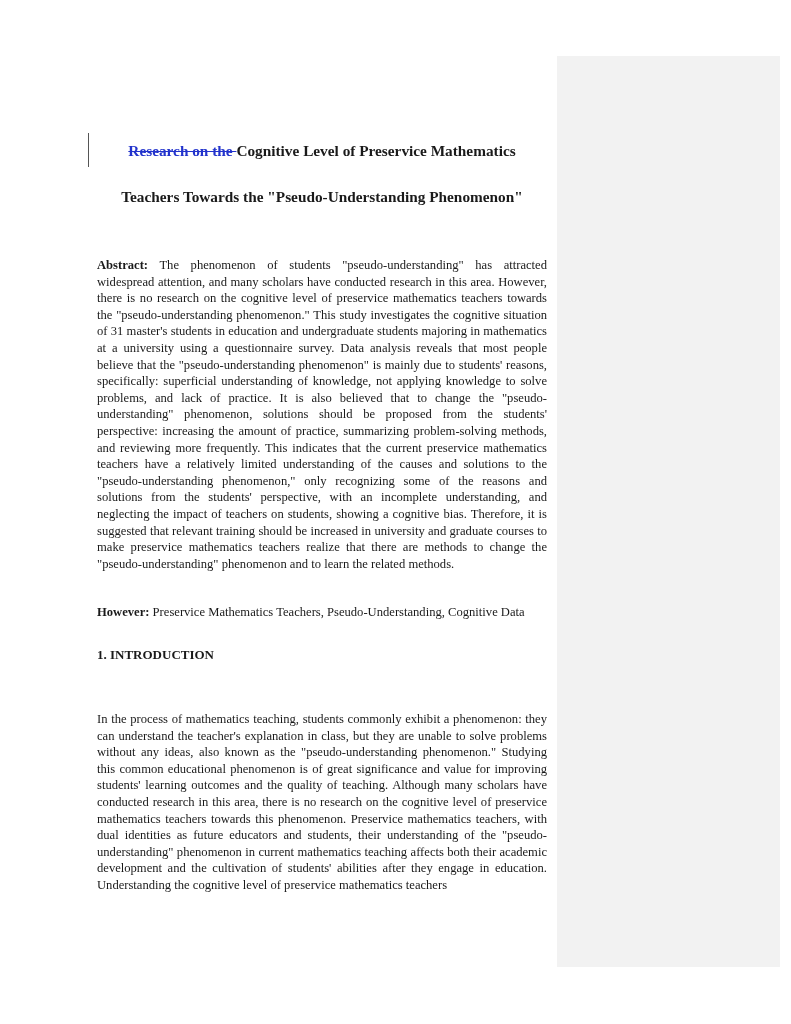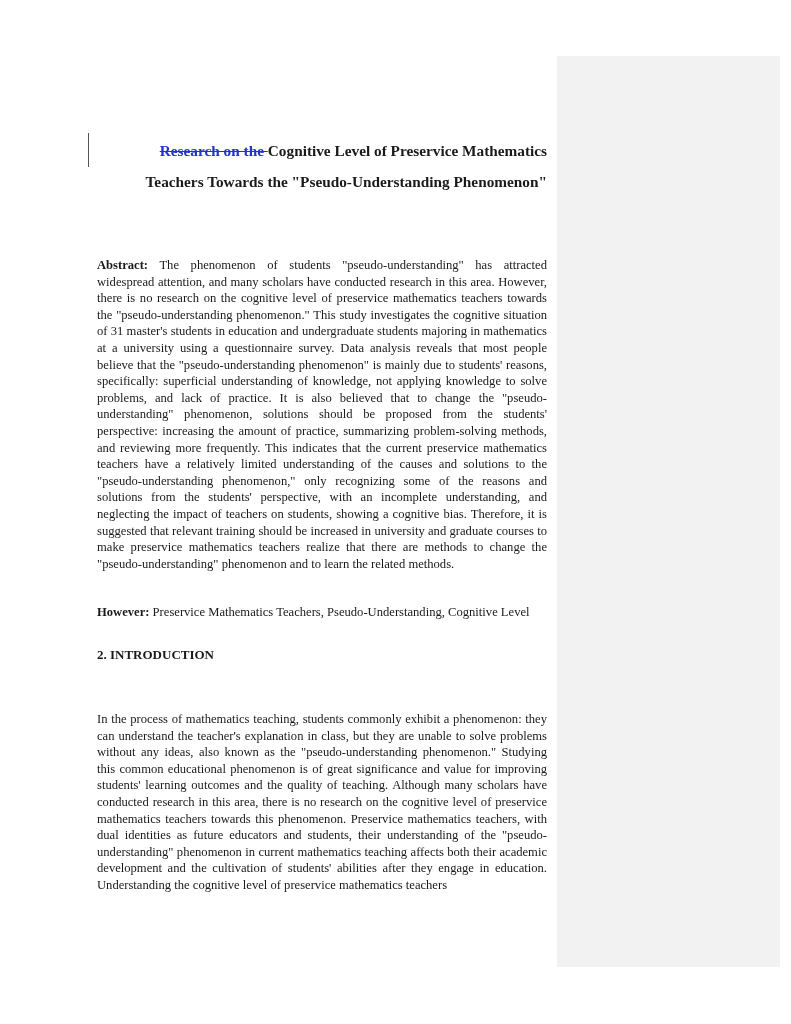--- a/index.html
+++ b/index.html
@@ -28,27 +28,27 @@
       left: 88px;
       top: 133px;
       width: 1px;
       height: 34px;
       background: #555555;
     }
     .title {
       position: absolute;
       left: 97px;
       width: 450px;
-      text-align: right;
+      text-align: center;
       font-weight: bold;
       font-size: 15.3px;
       white-space: nowrap;
     }
     .title-line1 { top: 142px; }
-    .title-line2 { top: 173px; }
+    .title-line2 { top: 188px; }
     .deleted {
       color: #2233cc;
       text-decoration: line-through;
     }
     .body-text {
       position: absolute;
       left: 97px;
       width: 450px;
       font-size: 12.6px;
       line-height: 16.6px;
@@ -76,18 +76,18 @@
 <div class="title title-line1">
   <span class="deleted">Research on the </span><span>Cognitive Level of Preservice Mathematics</span>
 </div>
 <div class="title title-line2">Teachers Towards the "Pseudo-Understanding Phenomenon"</div>
 
 <div class="body-text abstract">
   <span class="label">Abstract:</span><span> The phenomenon of students "pseudo-understanding" has attracted widespread attention, and many scholars have conducted research in this area. However, there is no research on the cognitive level of preservice mathematics teachers towards the "pseudo-understanding phenomenon." This study investigates the cognitive situation of 31 master's students in education and undergraduate students majoring in mathematics at a university using a questionnaire survey. Data analysis reveals that most people believe that the "pseudo-understanding phenomenon" is mainly due to students' reasons, specifically: superficial understanding of knowledge, not applying knowledge to solve problems, and lack of practice. It is also believed that to change the "pseudo-understanding" phenomenon, solutions should be proposed from the students' perspective: increasing the amount of practice, summarizing problem-solving methods, and reviewing more frequently. This indicates that the current preservice mathematics teachers have a relatively limited understanding of the causes and solutions to the "pseudo-understanding phenomenon," only recognizing some of the reasons and solutions from the students' perspective, with an incomplete understanding, and neglecting the impact of teachers on students, showing a cognitive bias. Therefore, it is suggested that relevant training should be increased in university and graduate courses to make preservice mathematics teachers realize that there are methods to change the "pseudo-understanding" phenomenon and to learn the related methods.</span>
 </div>
 
 <div class="body-text keywords">
-  <span class="label">However:</span><span> Preservice Mathematics Teachers, Pseudo-Understanding, Cognitive Level</span>
+  <span class="label">However:</span><span> Preservice Mathematics Teachers, Pseudo-Understanding, Cognitive Data</span>
 </div>
 
-<div class="section-heading">2. INTRODUCTION</div>
+<div class="section-heading">1. INTRODUCTION</div>
 
 <div class="body-text intro">In the process of mathematics teaching, students commonly exhibit a phenomenon: they can understand the teacher's explanation in class, but they are unable to solve problems without any ideas, also known as the "pseudo-understanding phenomenon." Studying this common educational phenomenon is of great significance and value for improving students' learning outcomes and the quality of teaching. Although many scholars have conducted research in this area, there is no research on the cognitive level of preservice mathematics teachers towards this phenomenon. Preservice mathematics teachers, with dual identities as future educators and students, their understanding of the "pseudo-understanding" phenomenon in current mathematics teaching affects both their academic development and the cultivation of students' abilities after they engage in education. Understanding the cognitive level of preservice mathematics teachers</div>
 
 </body></html>

